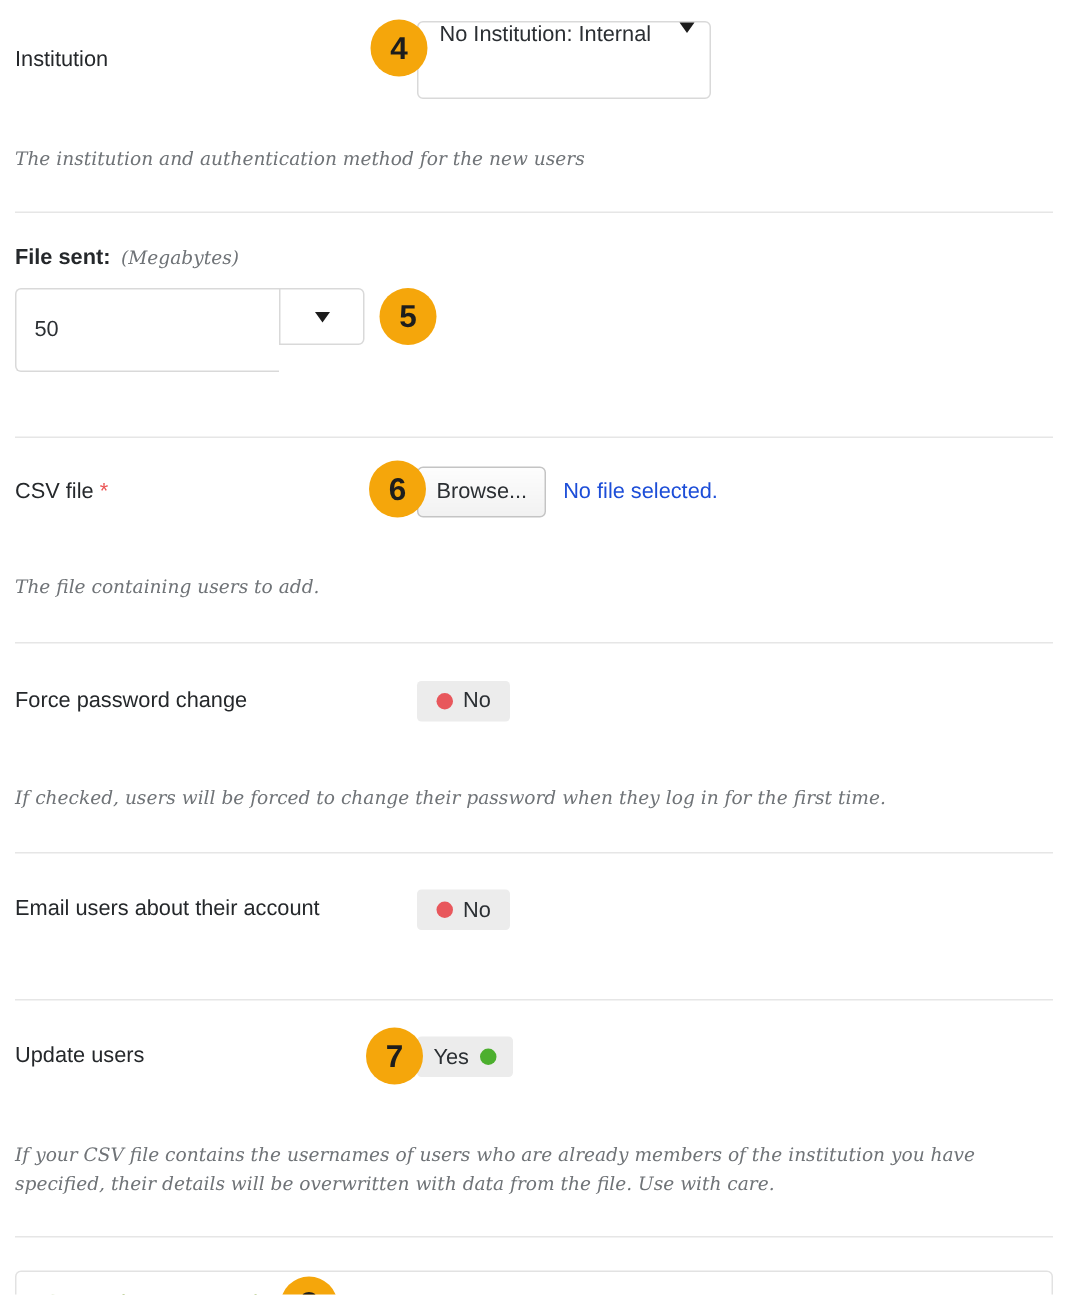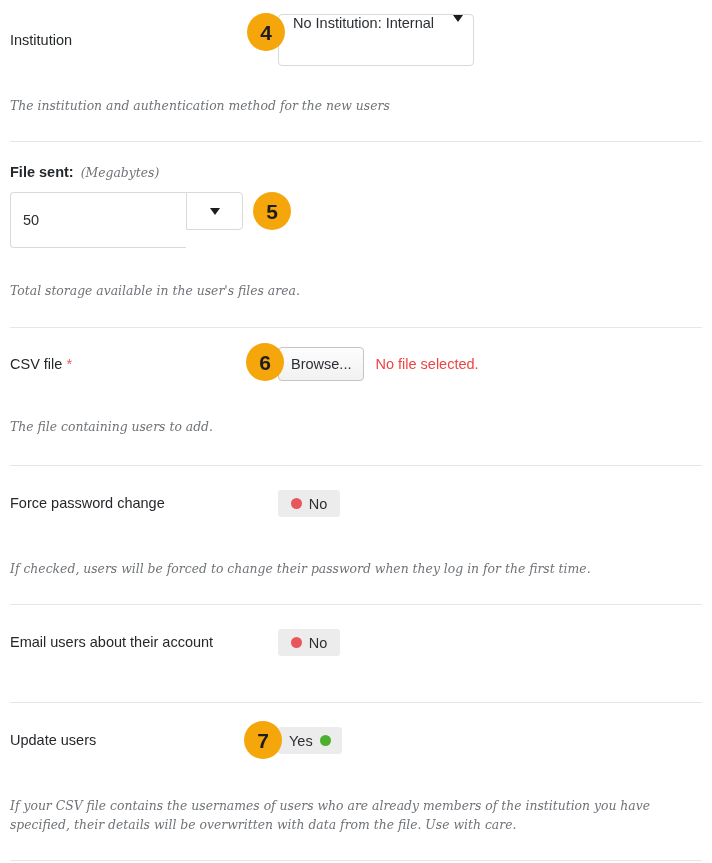--- a/index.html
+++ b/index.html
@@ -151,21 +151,21 @@
     font-family: "Liberation Sans", sans-serif;
     font-size: 14.5px;
     color: #2b2f33;
     display: flex;
     align-items: center;
     cursor: default;
     text-align: center;
   }
   .file-status {
     font-size: 14.5px;
-    color: #ef4444;
+    color: #1d4ed8;
     margin-left: 11px;
   }
 
   
   .switch {
     background: #ececec;
     border-radius: 3px;
     height: 27px;
     min-width: 62px;
     display: flex;
@@ -244,21 +244,20 @@
         <div class="input-group">
           <input class="quota-input" type="text" value="50" style="">
           <div class="quota-drop">
             <span class="caret"></span>
           </div>
         </div>
         <div class="badge" style="left:243px; top:0px;">5</div>
       </div>
     </div>
   </div>
-  <div class="help-text" style="margin-top:17px;">Total storage available in the user's files area.</div>
   <div class="divider" style="margin-top:27px;"></div>
 
   <div class="field" style="padding-top:19px;">
     <div class="field-row">
       <div class="field-label">
         <span>CSV file</span>
         <span class="req">*</span>
       </div>
       <div class="field-control">
         <div class="badge" style="left:-32px; top:-4px;">6</div>

